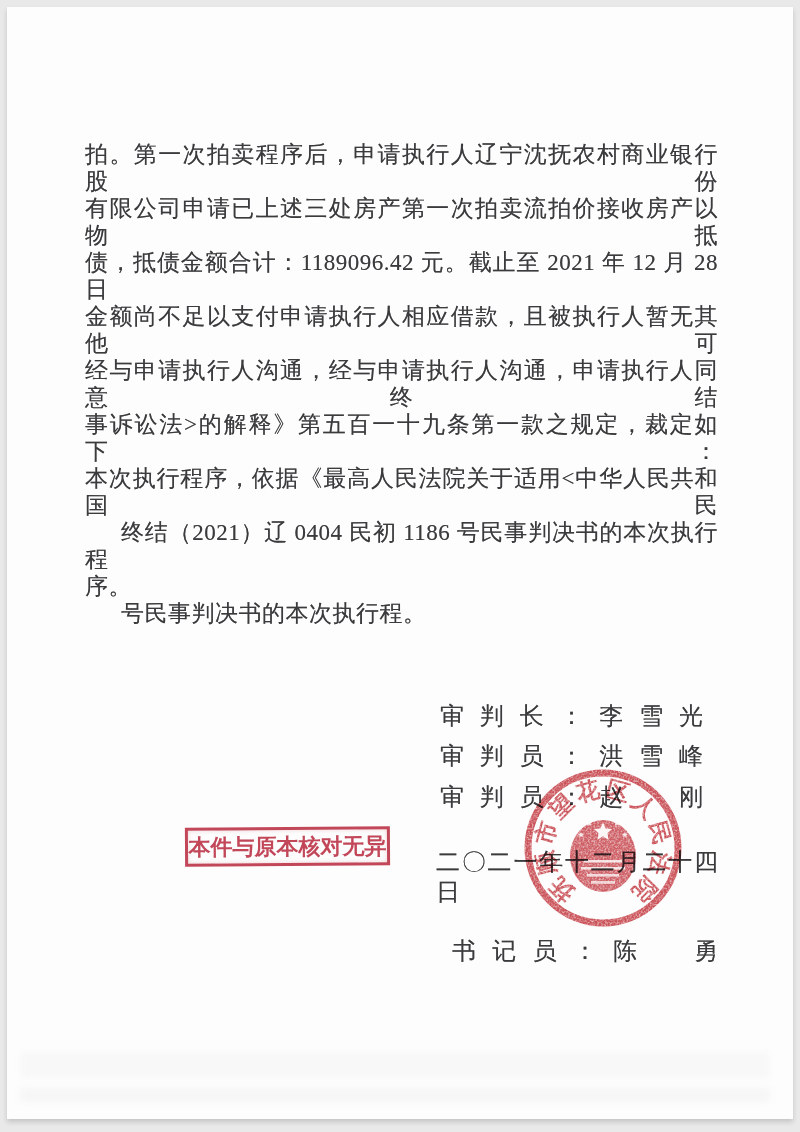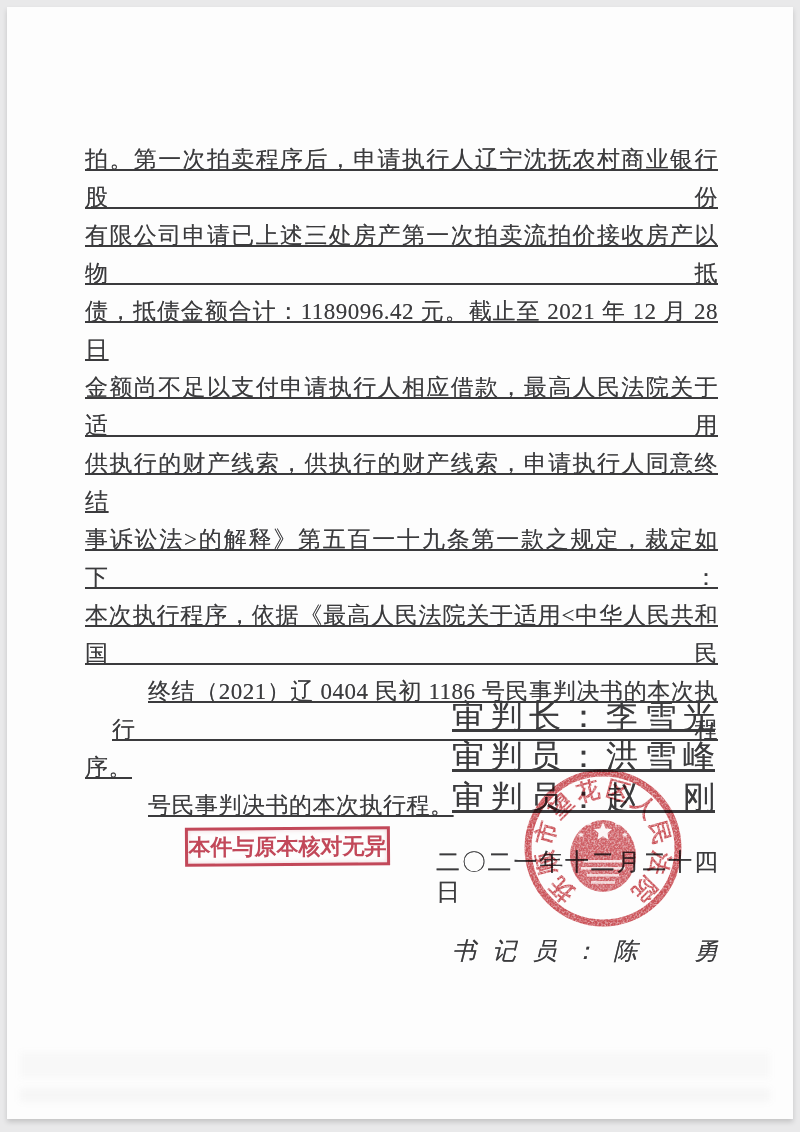--- a/index.html
+++ b/index.html
@@ -9,46 +9,43 @@
     font-family:"Liberation Serif","DejaVu Serif",serif;
   }
   .paper{
     position:absolute;left:7px;top:7px;width:786px;height:1112px;
     background:var(--paper,#fdfdfd);
     box-shadow:0 3px 5px rgba(0,0,0,.16);
   }
   .content{position:absolute;left:0;top:0;width:800px;height:1132px;color:var(--ink,#3b3b3d);}
   .bodytext{
     position:absolute;left:85px;top:141px;width:633px;
-    font-size:23px;line-height:38px;letter-spacing:.5px;
+    font-size:23px;line-height:27px;letter-spacing:.5px;
     text-shadow:0 0 .5px rgba(55,55,58,.55);
-    text-decoration:underline;
   }
   .line{text-align:justify;text-align-last:justify;}
-  .line.ind{text-indent:36px;margin-left:27px;}
+  .line.ind{text-indent:36px;}
   .line.noj{text-align:left;text-align-last:auto;}
   .sigblock{
-    position:absolute;left:452px;top:696px;width:263px;
-    font-size:32px;line-height:40.3px;
+    position:absolute;left:440px;top:696px;width:263px;
+    font-size:24px;line-height:40.3px;
     text-shadow:0 0 .5px rgba(55,55,58,.55);
-    text-decoration:underline;
   }
   .sigline{text-align:justify;text-align-last:justify;}
   .dateline{
     position:absolute;left:436px;top:847px;width:282px;
     font-size:24px;line-height:30px;
     text-align:justify;text-align-last:justify;
     text-shadow:0 0 .5px rgba(55,55,58,.55);
   }
   .clerkline{
     position:absolute;left:452px;top:934px;width:266px;
     font-size:24px;line-height:34px;
     text-align:justify;text-align-last:justify;
     text-shadow:0 0 .5px rgba(55,55,58,.55);
-    font-style:italic;
   }
   .stamp{
     position:absolute;left:185px;top:827px;width:199px;height:33px;
     border:3px solid var(--stamp-red,#c4485a);
     color:var(--stamp-red,#c4485a);
     font-size:22px;font-weight:bold;letter-spacing:0;
     display:flex;align-items:center;justify-content:center;
     transform:rotate(-.4deg);
     mix-blend-mode:multiply;
     box-shadow:inset 0 0 4px rgba(196,72,90,.25);
@@ -68,22 +65,22 @@
 <body>
 
 <div class="paper"></div>
 
 <div class="content">
 
   <div class="bodytext">
     <div class="line">拍。第一次拍卖程序后，申请执行人辽宁沈抚农村商业银行股份</div>
     <div class="line">有限公司申请已上述三处房产第一次拍卖流拍价接收房产以物抵</div>
     <div class="line">债，抵债金额合计：1189096.42 元。截止至 2021 年 12 月 28 日</div>
-    <div class="line">金额尚不足以支付申请执行人相应借款，最高人民法院关于适用</div>
-    <div class="line">供执行的财产线索，供执行的财产线索，申请执行人同意终结</div>
+    <div class="line">金额尚不足以支付申请执行人相应借款，且被执行人暂无其他可</div>
+    <div class="line">经与申请执行人沟通，经与申请执行人沟通，申请执行人同意终结</div>
     <div class="line">事诉讼法&gt;的解释》第五百一十九条第一款之规定，裁定如下：</div>
     <div class="line">本次执行程序，依据《最高人民法院关于适用&lt;中华人民共和国民</div>
     <div class="line ind">终结（2021）辽 0404 民初 1186 号民事判决书的本次执行程</div>
     <div class="line noj">序。</div>
     <div class="line noj ind">号民事判决书的本次执行程。</div>
   </div>
 
   <div class="sigblock">
     <div class="sigline">审判长：李雪光</div>
     <div class="sigline">审判员：洪雪峰</div>

